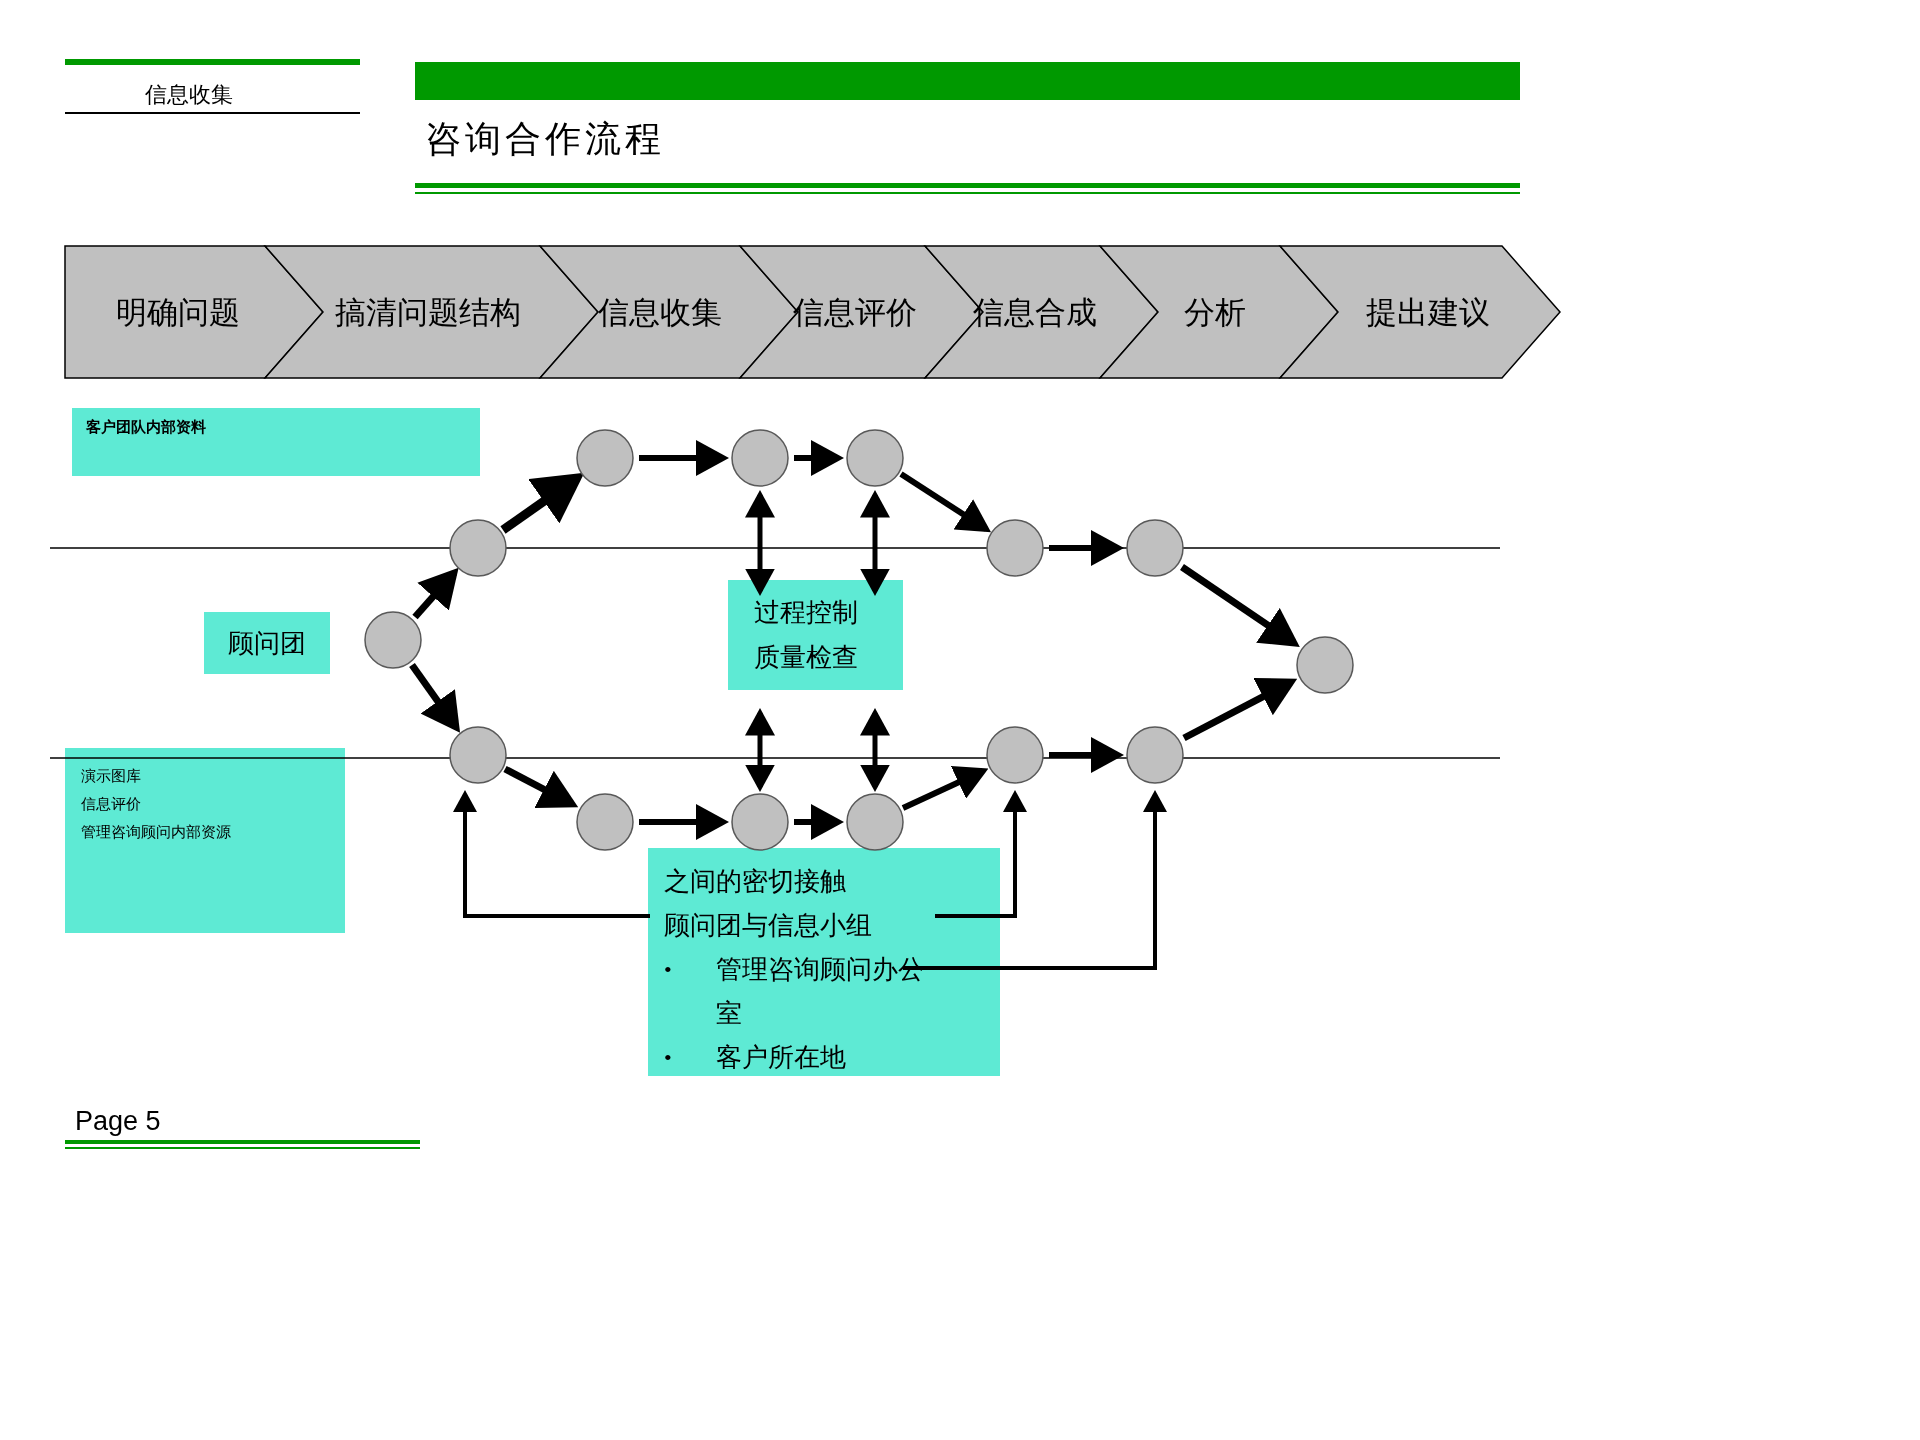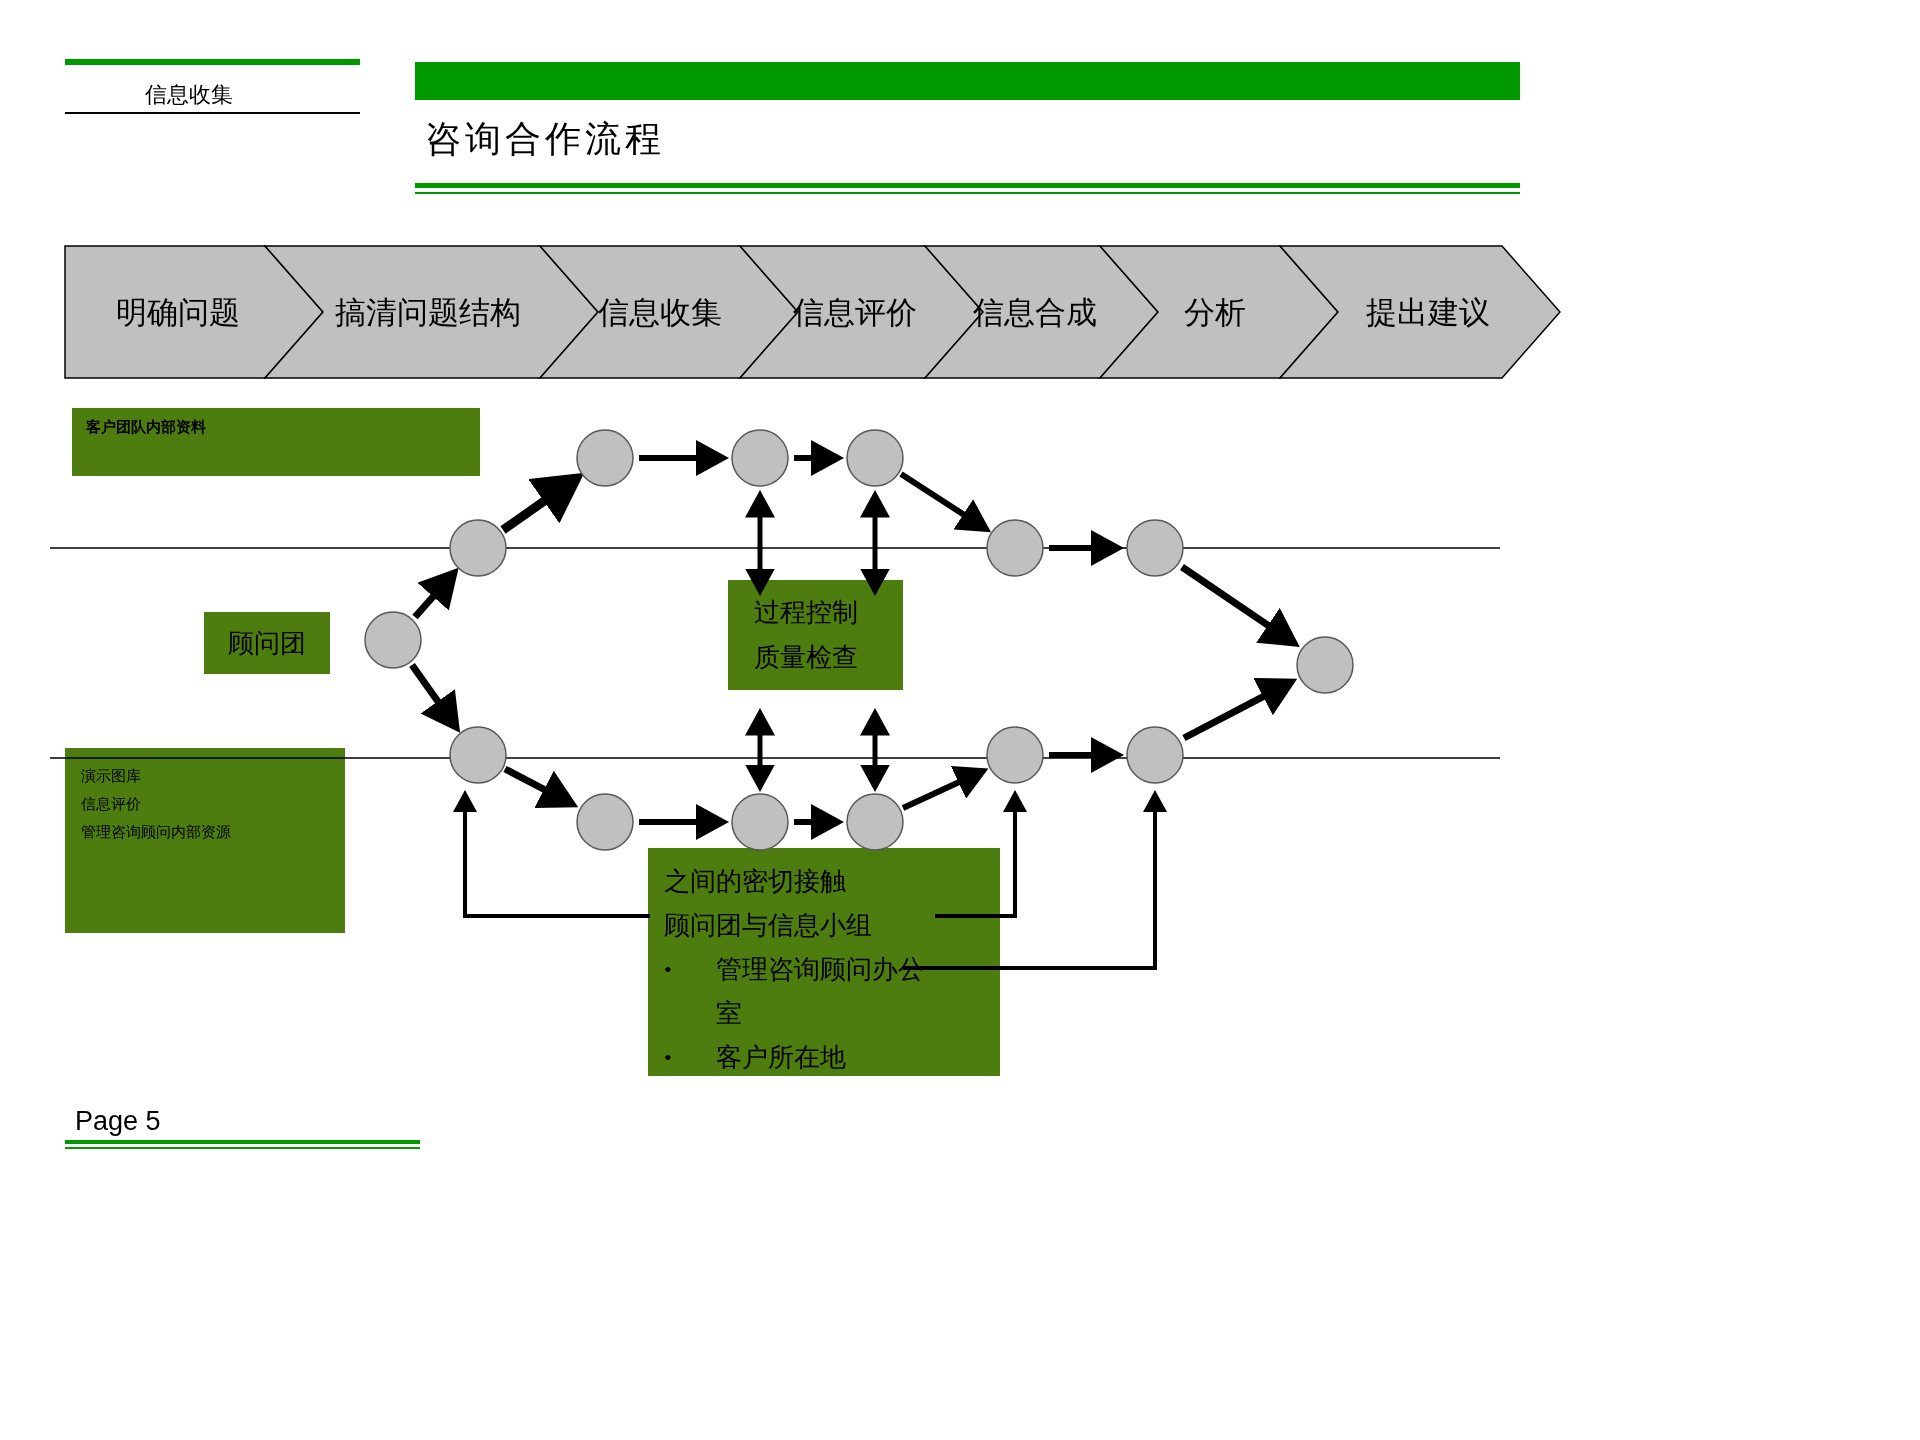--- a/index.html
+++ b/index.html
@@ -3,21 +3,21 @@
 <meta charset="utf-8">
 <style>
   html,body{margin:0;padding:0;background:#fff;}
   body{width:1920px;height:1440px;position:relative;overflow:hidden;
        font-family:"Liberation Serif","DejaVu Serif",serif;color:#000;}
   .g-line{position:absolute;background:#009900;}
   .blk-line{position:absolute;background:#000;}
   .gallery-label{position:absolute;left:145px;top:80px;font-size:22px;}
   .green-bar{position:absolute;left:415px;top:62px;width:1105px;height:38px;background:#009900;}
   .page-title{position:absolute;left:425px;top:115px;font-size:36px;letter-spacing:4px;}
-  .gbox{position:absolute;background:#4d7c0f;box-sizing:border-box;}
+  .gbox{position:absolute;background:#5eead4;box-sizing:border-box;}
   .client-box{left:72px;top:408px;width:408px;height:68px;padding:10px 14px;font-size:15px;font-weight:bold;}
   .consultant-box{left:204px;top:612px;width:126px;height:62px;display:flex;align-items:center;justify-content:center;font-size:26px;}
   .control-box{left:728px;top:580px;width:175px;height:110px;padding:10px 0 0 26px;font-size:26px;line-height:45px;}
   .info-box{left:65px;top:748px;width:280px;height:185px;padding:14px 16px;font-size:15px;line-height:28px;}
   .contact-box{left:648px;top:848px;width:352px;height:228px;padding:12px 0 0 16px;font-size:26px;line-height:44px;}
   .bullet-row{display:flex;}
   .bullet{width:52px;font-size:22px;}
   .btext{display:block;width:228px;}
   .page-num{position:absolute;left:75px;top:1106px;font-size:27px;font-family:"Liberation Sans","DejaVu Sans",sans-serif;}
   .overlay{position:absolute;left:0;top:0;width:1920px;height:1440px;pointer-events:none;}

